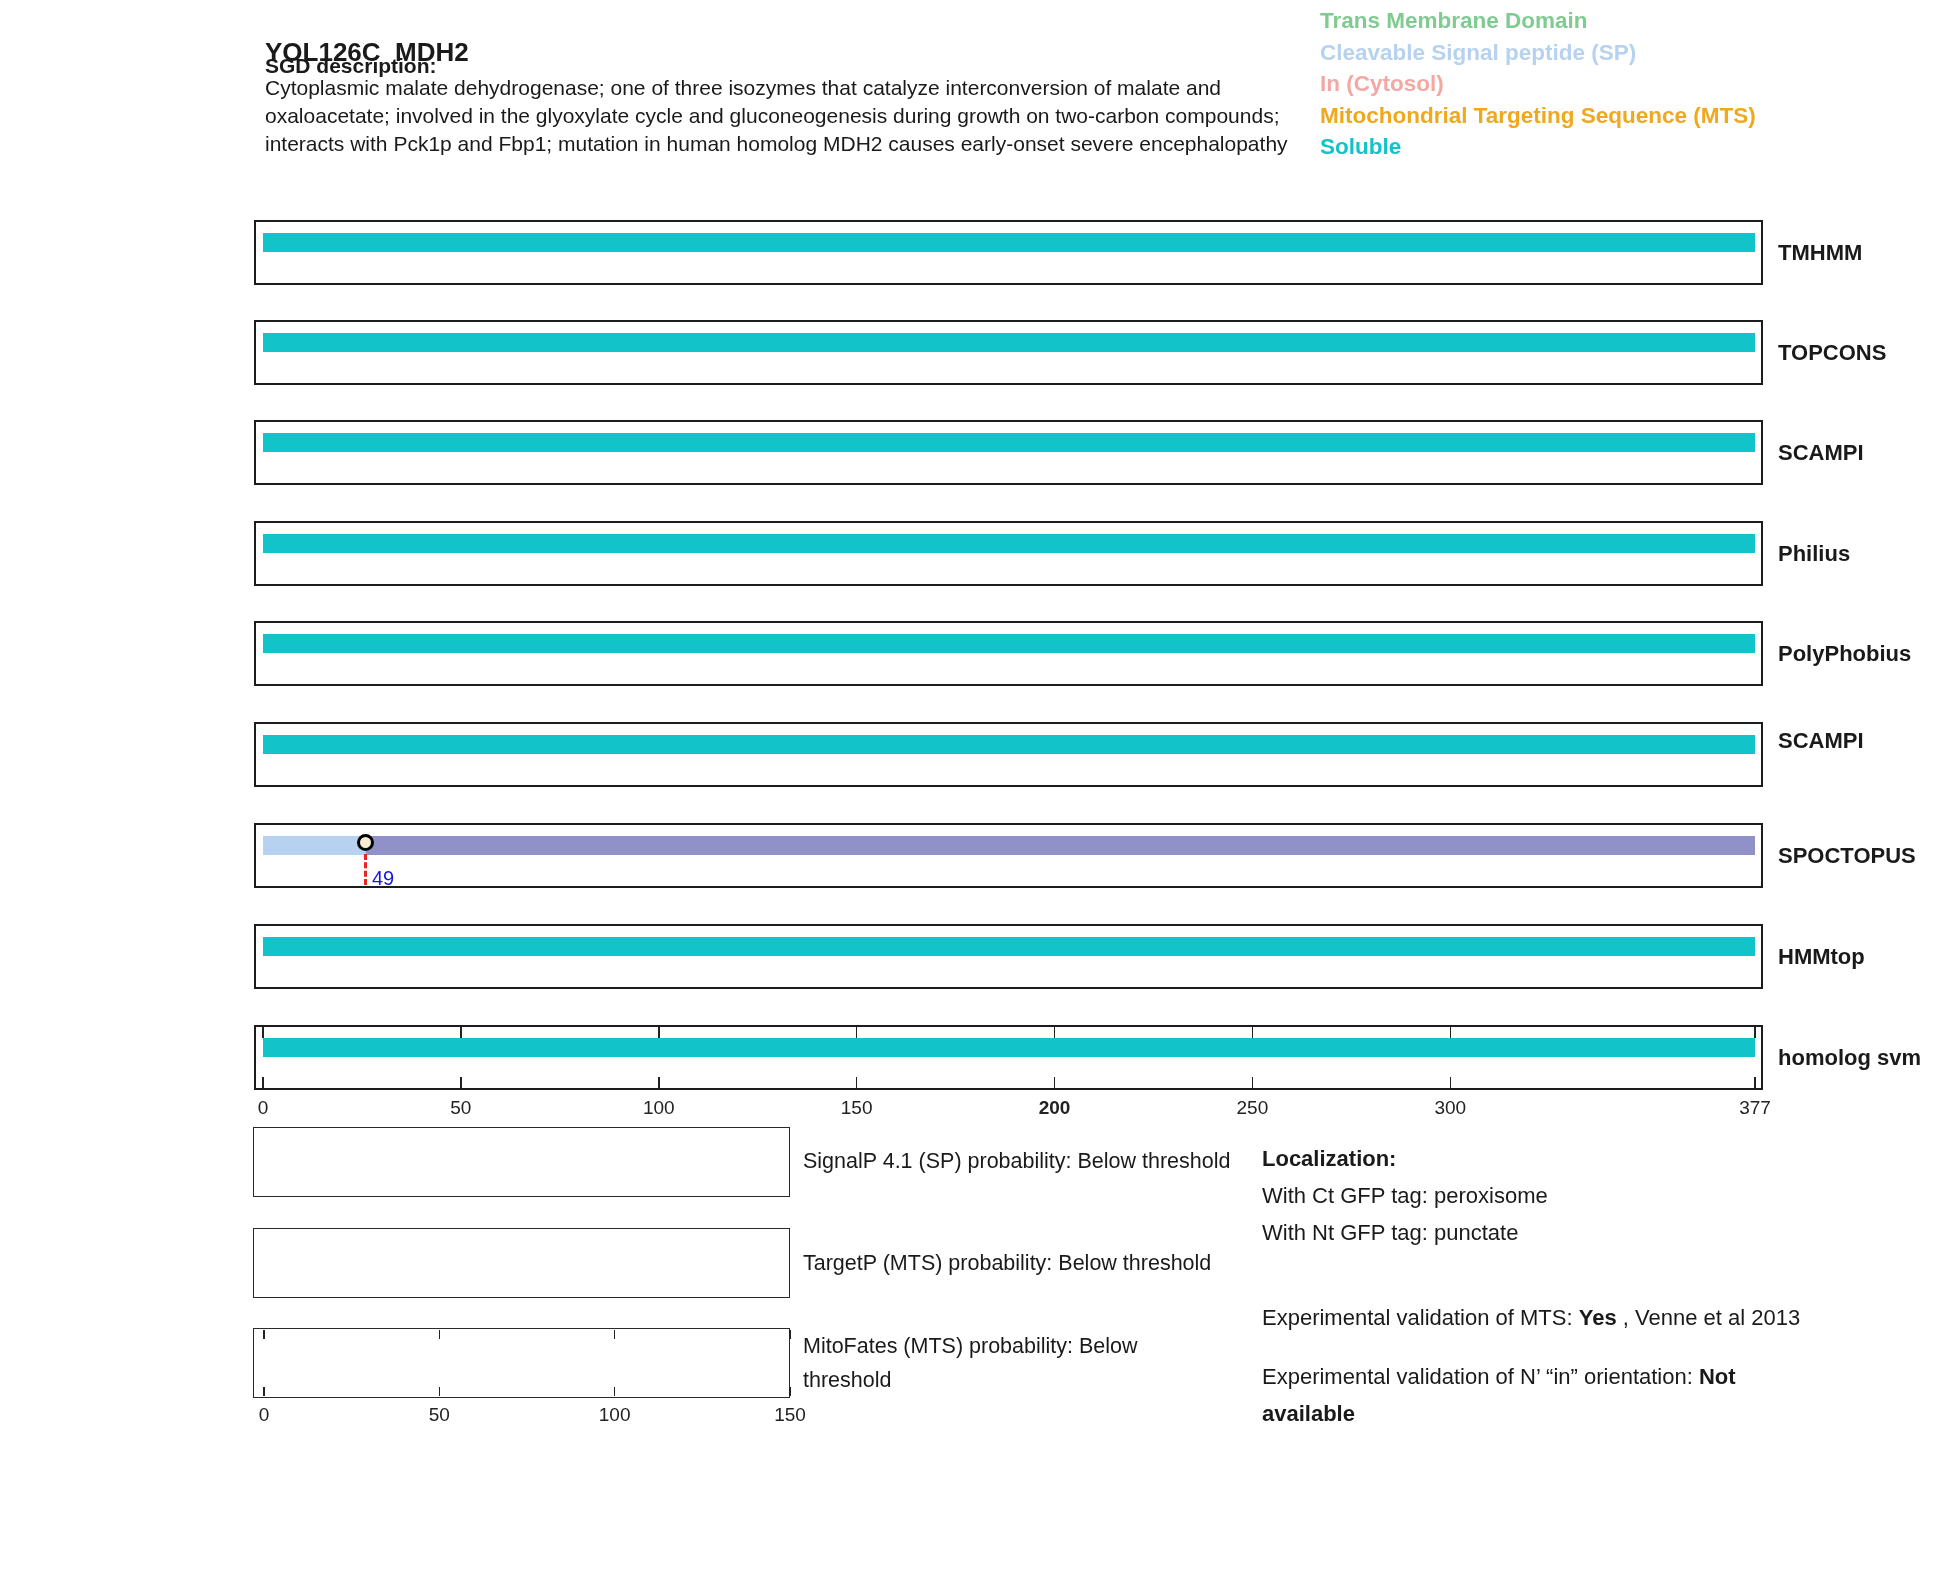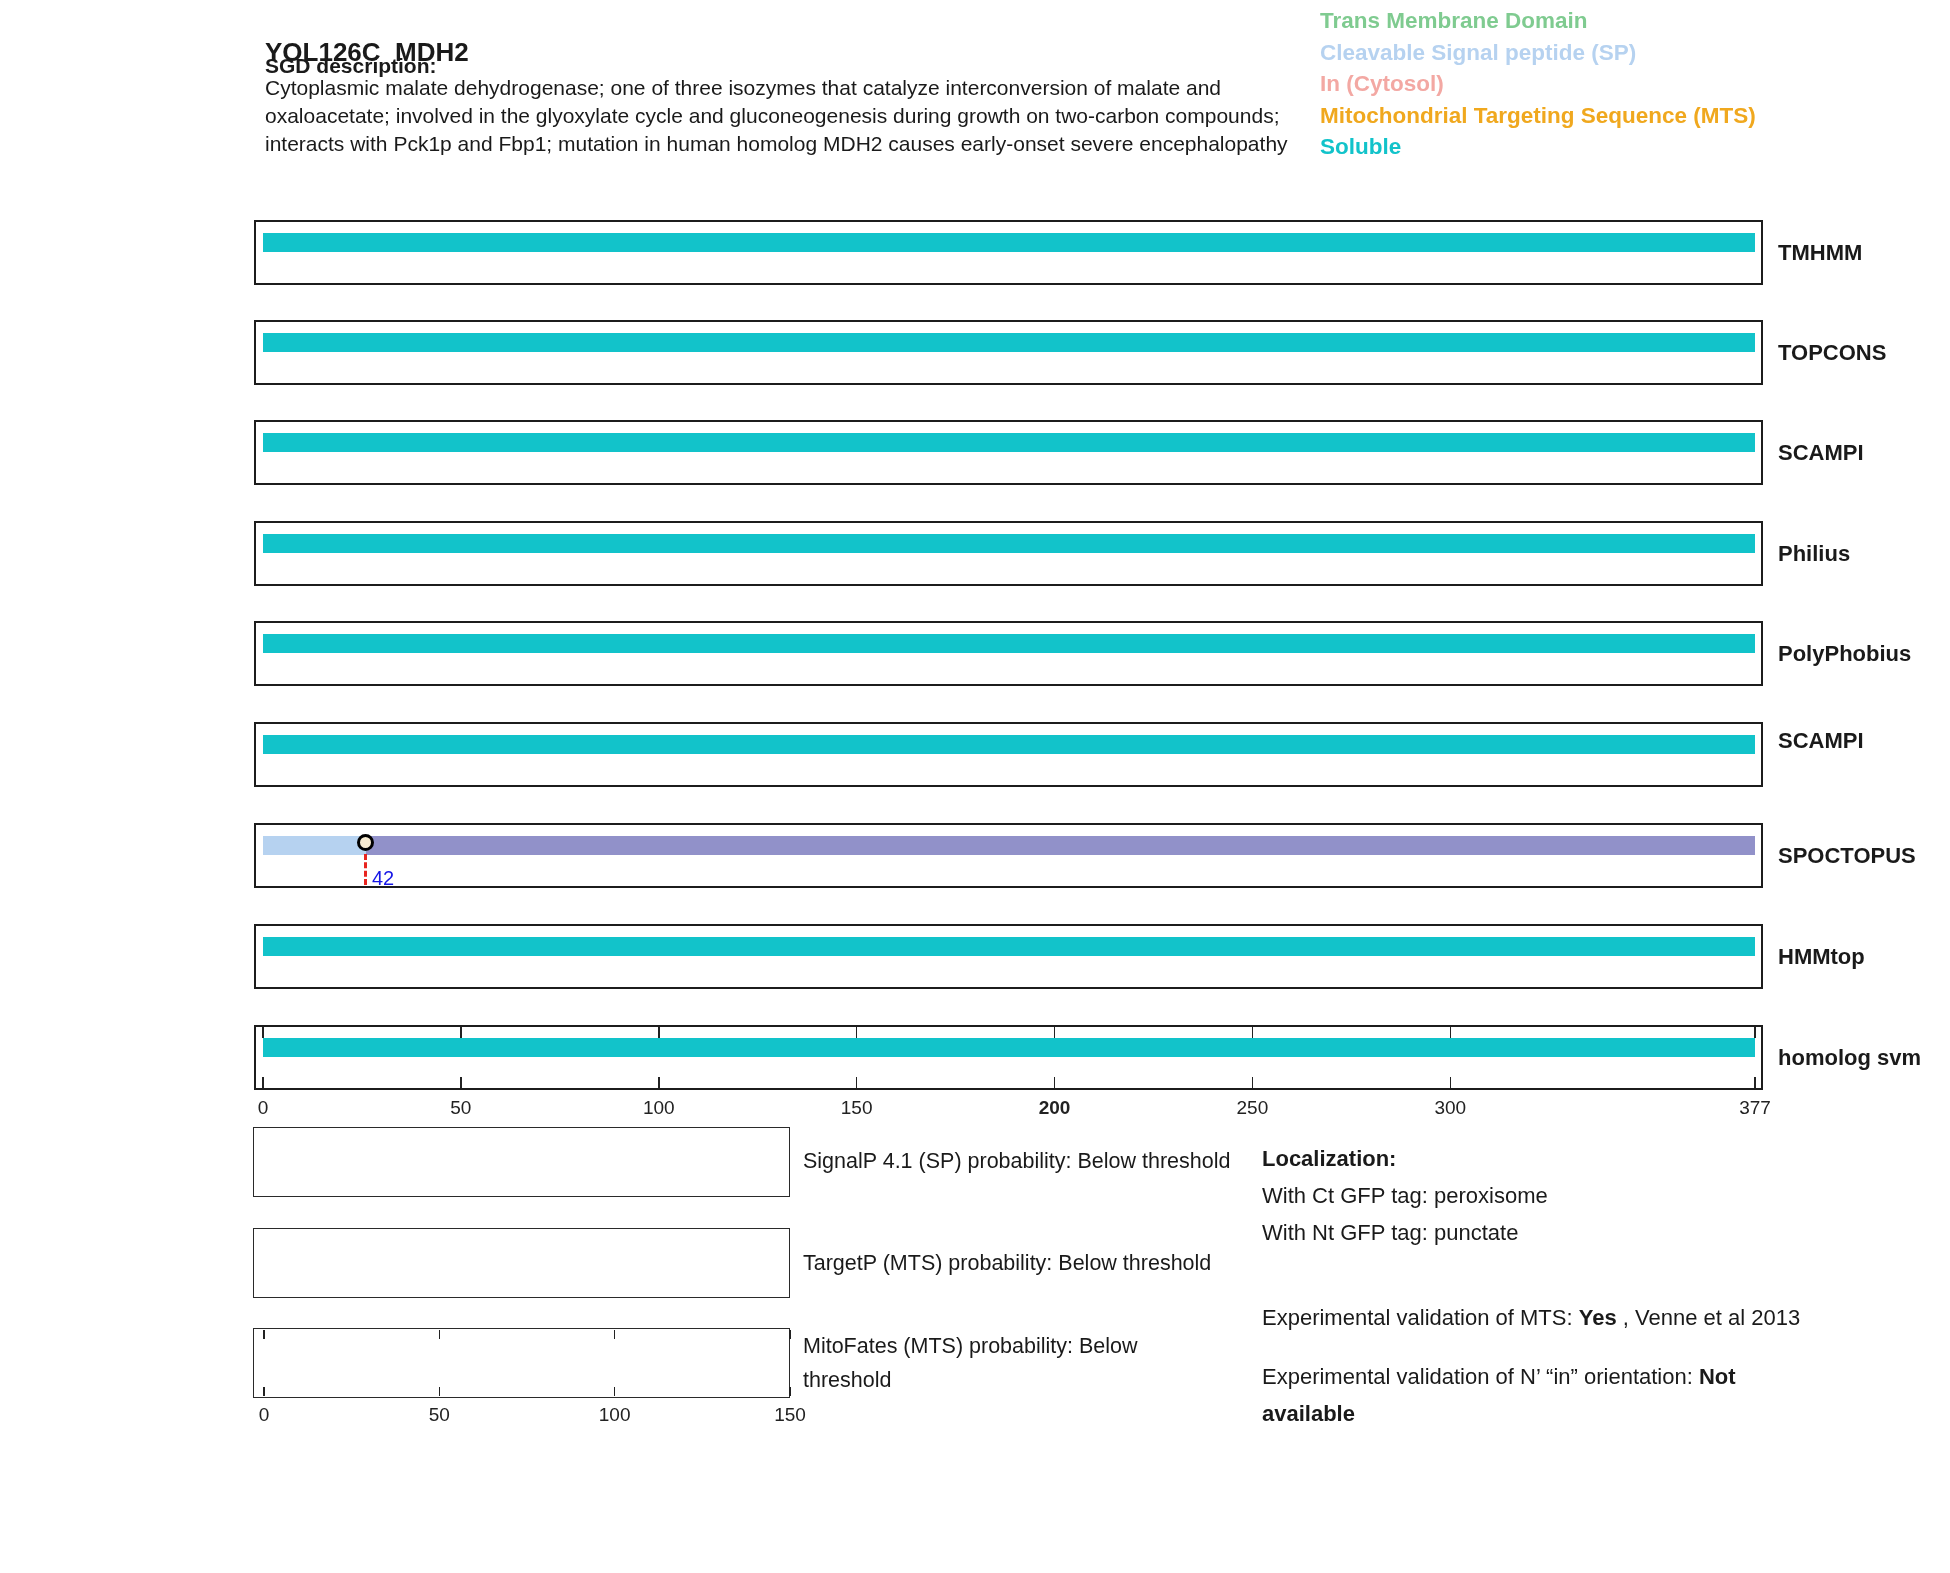--- a/index.html
+++ b/index.html
@@ -63,21 +63,21 @@
       <div class="bar-seg" style="left: 263px; top: 634px; width: 1492px; background: rgb(18, 195, 202);"></div>
       <div class="track-label" style="left: 1778px; top: 640.5px;">PolyPhobius</div>
       <div class="track-box" style="left: 254px; top: 722px; width: 1509px; height: 65px;"></div>
       <div class="bar-seg" style="left: 263px; top: 735px; width: 1492px; background: rgb(18, 195, 202);"></div>
       <div class="track-label" style="left: 1778px; top: 728px;">SCAMPI</div>
       <div class="track-box" style="left: 254px; top: 823px; width: 1509px; height: 65px;"></div>
       <div class="bar-seg" style="left: 263px; top: 836px; width: 102.897px; background: rgb(182, 210, 240);"></div>
       <div class="bar-seg" style="left: 365.897px; top: 836px; width: 1389.1px; background: rgb(145, 145, 201);"></div>
       <div class="cut-marker" style="left: 357.397px; top: 834px; background: rgb(248, 236, 210); border-color: rgb(0, 0, 0);"></div>
       <div class="cut-line" style="left: 364.397px; top: 854px; height: 31px; border-left-color: rgb(232, 36, 31);"></div>
-      <div class="cut-label" style="left: 371.897px; top: 867px; color: rgb(22, 22, 230);">42</div>
+      <div class="cut-label" style="left: 371.897px; top: 867px; color: rgb(22, 22, 230);">49</div>
       <div class="track-label" style="left: 1778px; top: 842.5px;">SPOCTOPUS</div>
       <div class="track-box" style="left: 254px; top: 924px; width: 1509px; height: 65px;"></div>
       <div class="bar-seg" style="left: 263px; top: 937px; width: 1492px; background: rgb(18, 195, 202);"></div>
       <div class="track-label" style="left: 1778px; top: 943.5px;">HMMtop</div>
       <div class="track-box" style="left: 254px; top: 1025px; width: 1509px; height: 65px;"></div>
       <div class="bar-seg" style="left: 263px; top: 1038px; width: 1492px; background: rgb(18, 195, 202);"></div>
       <div class="tick" style="left: 262.25px; top: 1027px; height: 11px;"></div>
       <div class="tick" style="left: 262.25px; top: 1077px; height: 11px;"></div>
       <div class="tick" style="left: 460.128px; top: 1027px; height: 11px;"></div>
       <div class="tick" style="left: 460.128px; top: 1077px; height: 11px;"></div>

